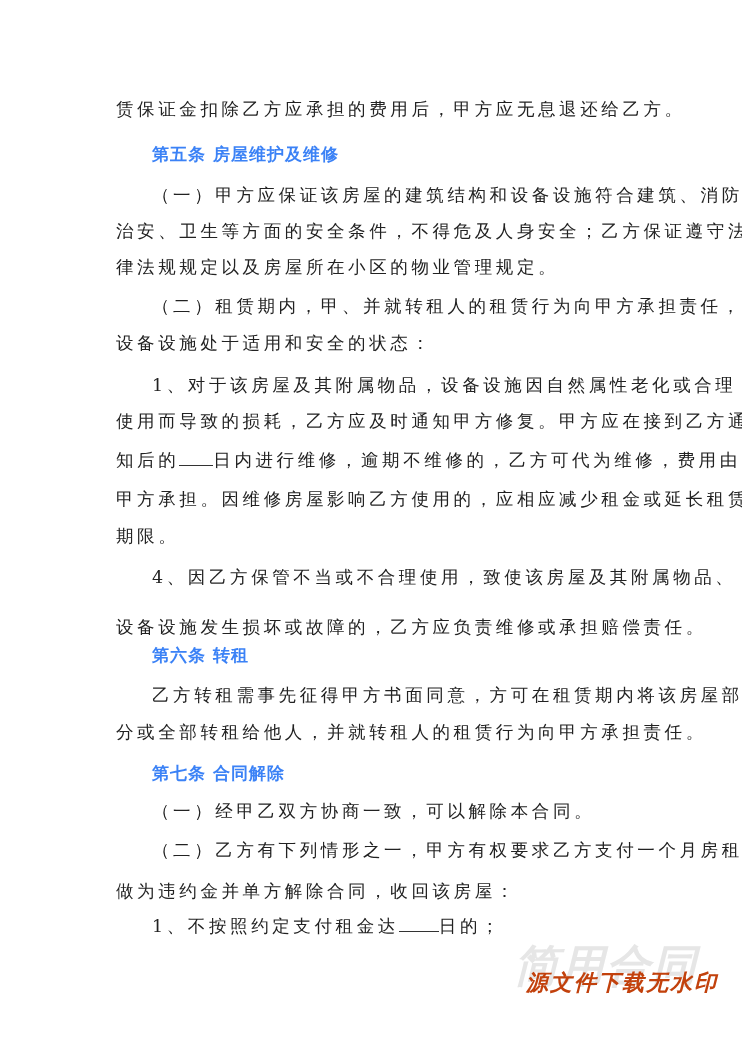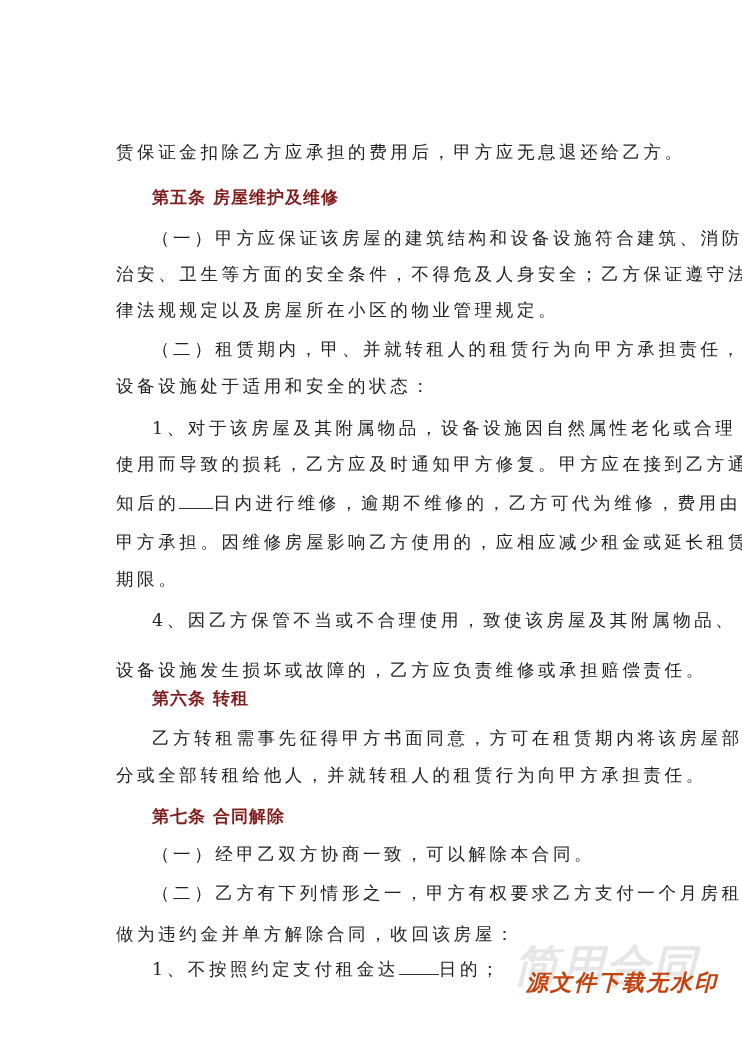--- a/index.html
+++ b/index.html
@@ -1,20 +1,20 @@
 <!DOCTYPE html>
 <html><head>
   <meta charset="utf-8">
   <style>
     html, body { margin:0; padding:0; background:#ffffff; }
     body { width:742px; height:1049px; position:relative; overflow:hidden;
       font-family:"DejaVu Serif", "Liberation Serif", serif; color:#222; }
-    .line { position:absolute; left:116px; font-size:17.5px; letter-spacing:3.6px; white-space:nowrap; line-height:22px;margin-top:43px; }
+    .line { position:absolute; left:116px; font-size:17.5px; letter-spacing:3.6px; white-space:nowrap; line-height:22px; }
     .indent { left:152px; }
-    .heading { font-family:"DejaVu Sans", "Liberation Sans", sans-serif; font-weight:bold; font-size:17px; letter-spacing:1px; color:#7f1d1d; }
+    .heading { font-family:"DejaVu Sans", "Liberation Sans", sans-serif; font-weight:bold; font-size:17px; letter-spacing:1px; color:#3b82f6; }
     .blank { display:inline-block; border-bottom:1.5px solid #333; height:16px; vertical-align:baseline; }
     .wm1 { position:absolute; left:514px; top:937px; font-family:"DejaVu Sans", sans-serif; font-weight:bold; font-style:italic; font-size:44px; color:#e6e6e6; letter-spacing:2px; }
     .wm2 { position:absolute; left:514px; top:968px; font-family:"DejaVu Sans", sans-serif; font-weight:bold; font-style:italic; font-size:22px; color:#c2410c; letter-spacing:2px;margin-left:12px; }
   </style>
 </head>
 <body>
 
 <div>
   <div class="line" style="top:98px">赁保证金扣除乙方应承担的费用后，甲方应无息退还给乙方。</div>
   <div class="line indent heading" style="top:143px">第五条 房屋维护及维修</div>

